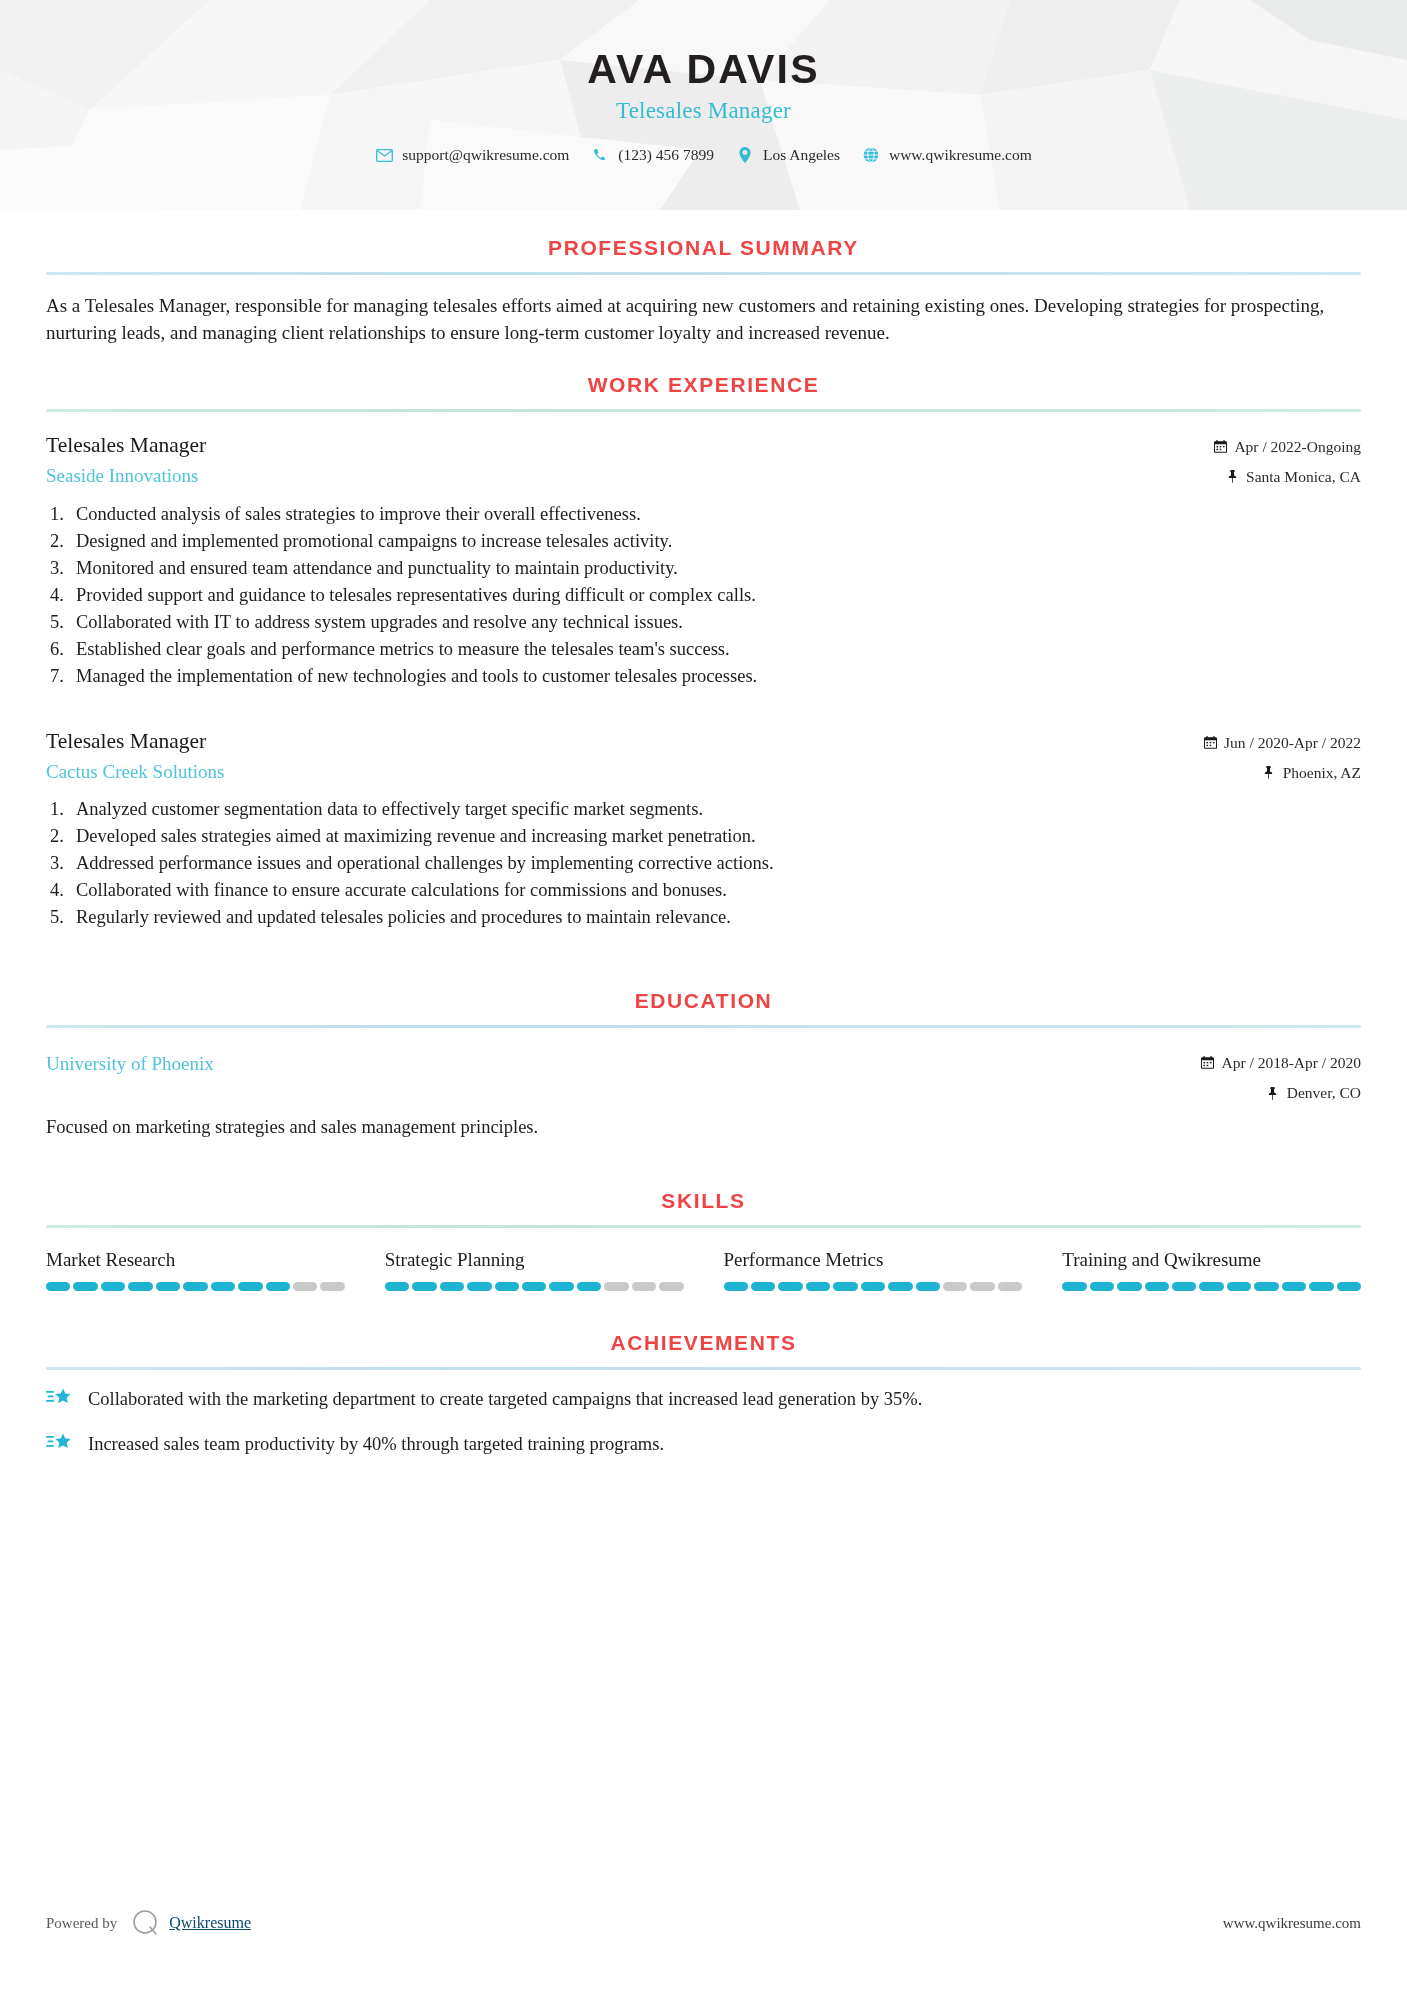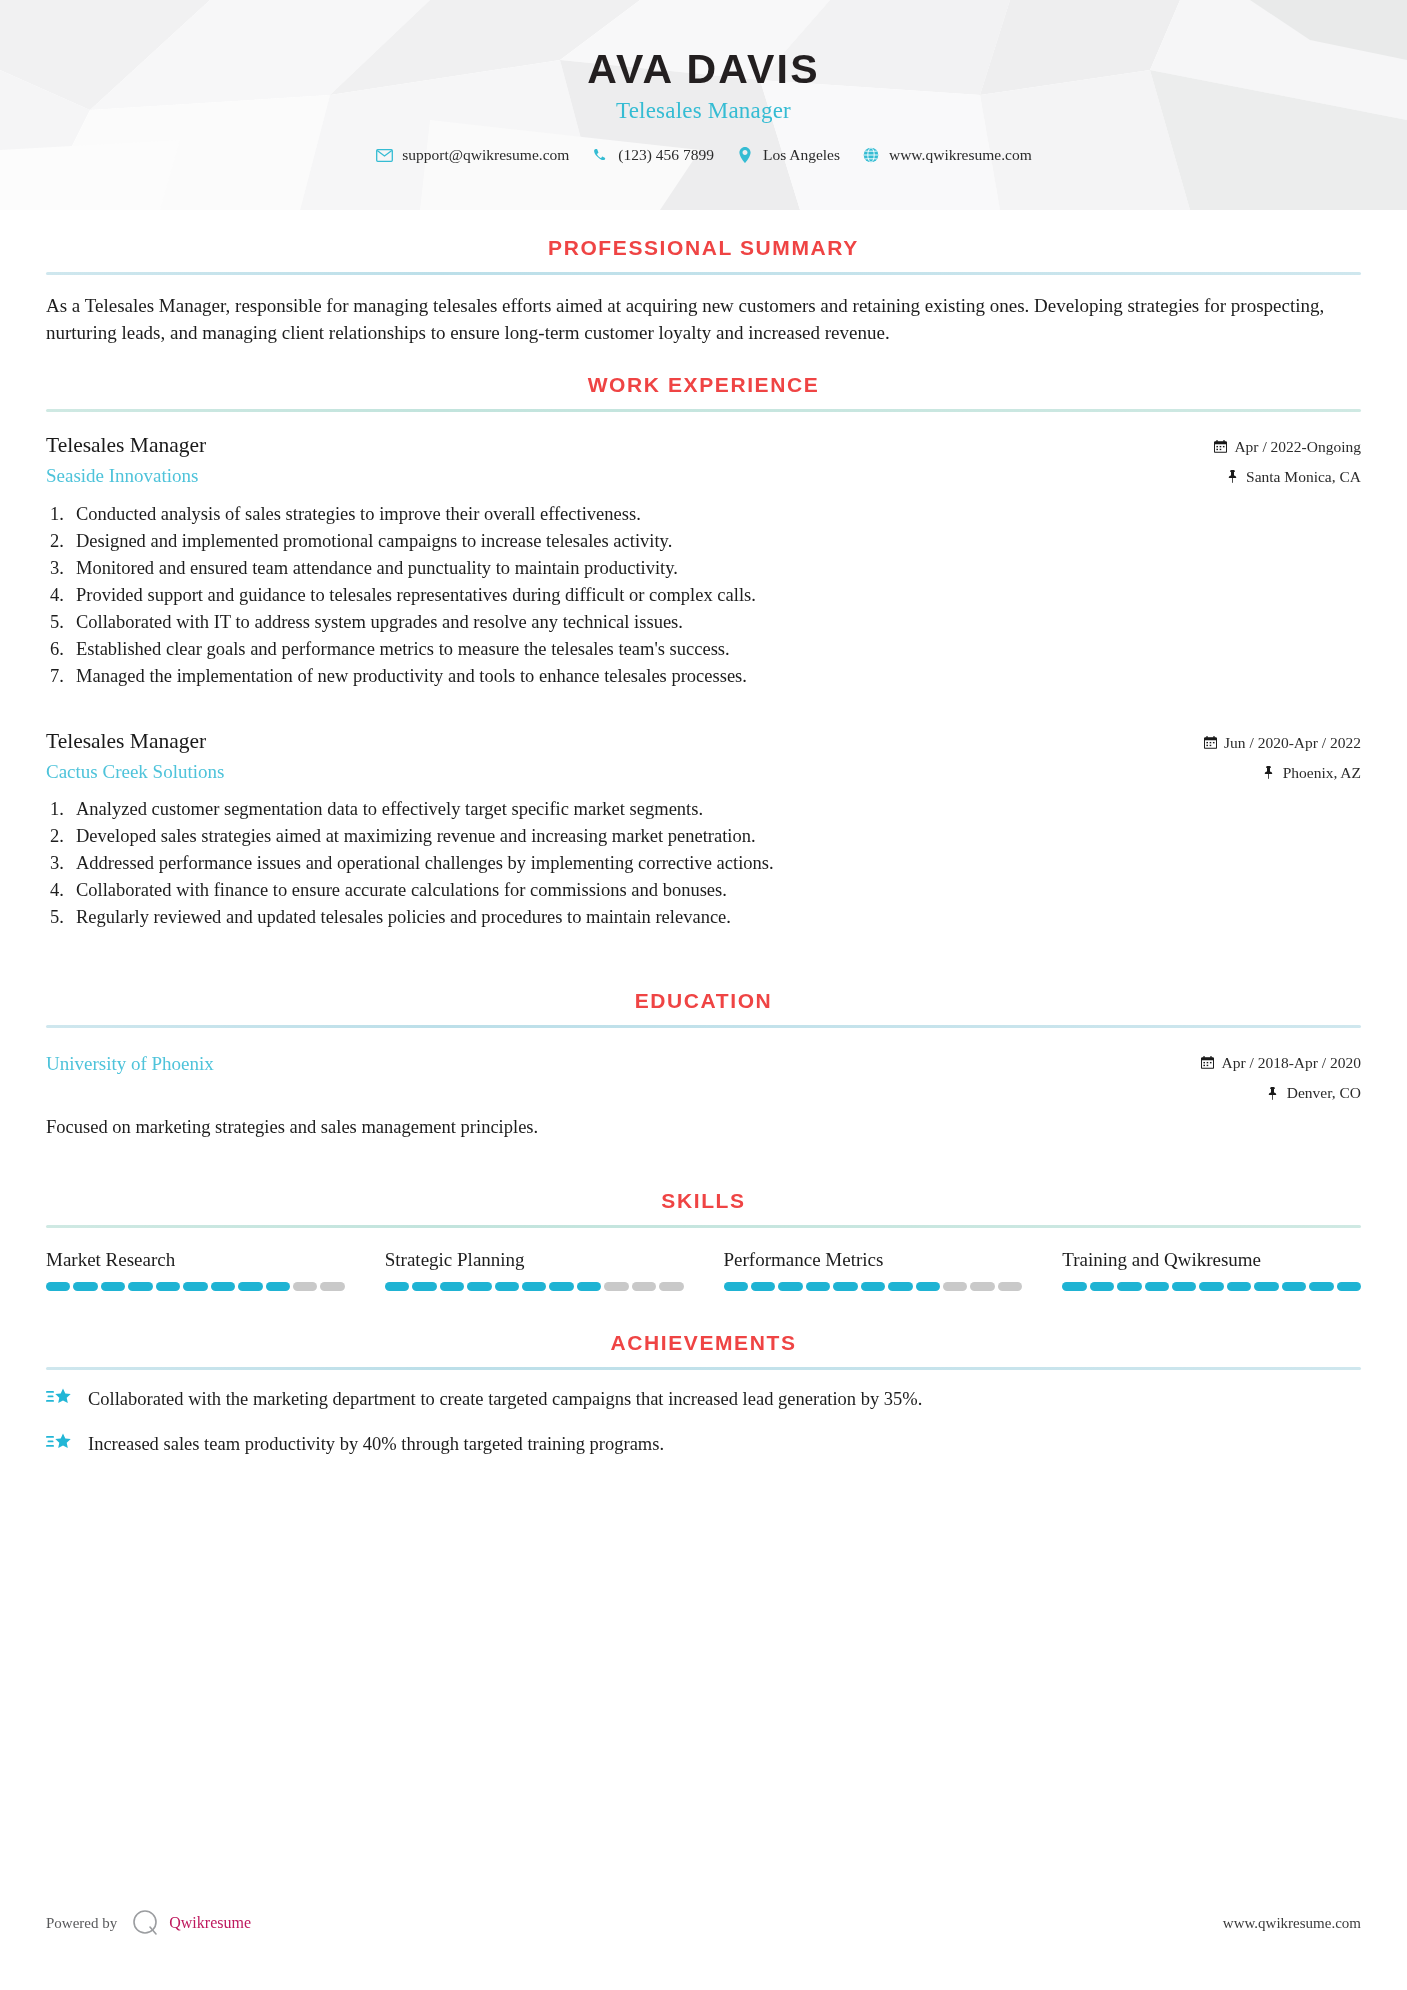--- a/index.html
+++ b/index.html
@@ -252,21 +252,22 @@
   }
   .footer-logo {
     width: 30px;
     height: 30px;
     margin: 0 8px 0 14px;
     color: #9b9da0;
   }
   .footer-logo svg { display: block; }
   .footer-brand {
     font-size: 16px;
-    color: #be185d;
+    color: #0c4a6e;
+    text-decoration: underline;
   }
   .footer-right {
     font-size: 15px;
     color: #3b3b3b;
   }
 </style>
 </head>
 <body>
 
 <div class="header-banner">
@@ -406,21 +407,21 @@
         <li>
             <span class="bnum">5.</span>
             <span class="btxt">Collaborated with IT to address system upgrades and resolve any technical issues.</span>
           </li>
         <li>
             <span class="bnum">6.</span>
             <span class="btxt">Established clear goals and performance metrics to measure the telesales team's success.</span>
           </li>
         <li>
             <span class="bnum">7.</span>
-            <span class="btxt">Managed the implementation of new productivity and tools to enhance telesales processes.</span>
+            <span class="btxt">Managed the implementation of new technologies and tools to customer telesales processes.</span>
           </li>
       </ol>
     </div>
 
     <div class="entry" style="margin-top:38px;">
       <div class="entry-head">
         <div class="entry-left">
           <div class="entry-role">Telesales Manager</div>
           <div class="entry-company">Cactus Creek Solutions</div>
         </div>

